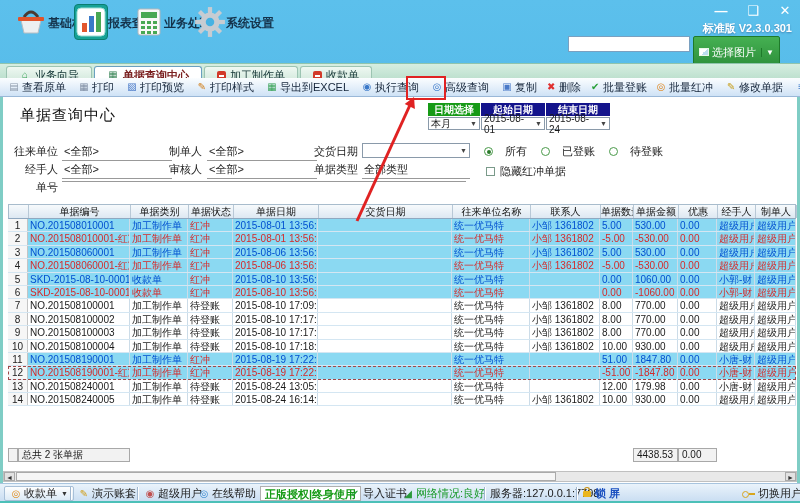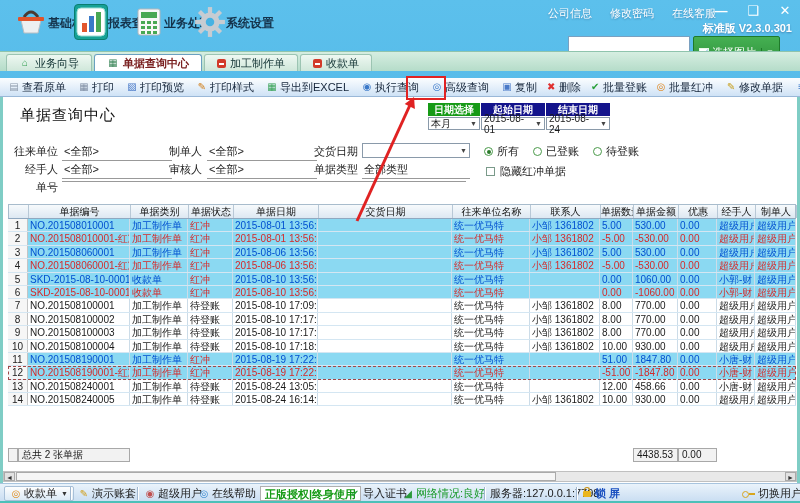--- a/index.html
+++ b/index.html
@@ -21,21 +21,21 @@
   .img-btn .pic { width:10px; height:8px; margin-right:3px; background:linear-gradient(135deg,#fff 50%,#bde 50%); border:1px solid #e8f8e8; }
   .img-btn .dd { margin-left:5px; border-left:1px solid #1e7a2a; padding-left:4px; font-size:8px; }
 
   .nav-row { position:absolute; top:4px; left:14px; display:flex; }
   .nav-item { width:60px; display:flex; flex-direction:row; align-items:center; cursor:pointer; }
   .nav-ic { width:40px; height:36px; display:flex; align-items:center; justify-content:center; }
   .nav-item.active .nav-ic { background:#16a296; border:1px solid #0a7d70; border-radius:4px; }
   .nav-label { margin-top:2px; font-size:12px; font-weight:bold; color:#14324a; white-space:nowrap; }
 
   
-  .tabbar { position:absolute; top:51px; left:0; width:800px; height:20px; background:linear-gradient(#d6eee1,#b5dcc9); border-top:1px solid #8fc4ad; display:flex; align-items:flex-end; padding-left:6px; }
+  .tabbar { position:absolute; top:63px; left:0; width:800px; height:20px; background:linear-gradient(#d6eee1,#b5dcc9); border-top:1px solid #8fc4ad; display:flex; align-items:flex-end; padding-left:6px; }
   .tab { height:17px; display:flex; align-items:center; padding:0 12px; font-size:11px; color:#133; border:1px solid #9cc4b2; border-bottom:none; border-radius:3px 3px 0 0; background:linear-gradient(#eef8f2,#cfe7da); margin-right:2px; white-space:nowrap; }
   .tab.active { background:#fff; border-color:#6aa0c0; color:#7a2020; font-weight:bold; }
   .tab .ic { margin-right:4px; }
   .ic-wizard-icon::before { content:"⌂"; color:#2e9e4e; font-weight:bold; }
   .ic-table-icon::before { content:"▦"; color:#2e7e4e; }
   .minus-chip { display:inline-block; width:9px; height:9px; background:#d23a2a; border-radius:2px; position:relative; margin-right:4px; }
   .minus-chip::before { content:""; position:absolute; left:2px; top:4px; width:5px; height:2px; background:#fff; }
 
   
   .toolbar { position:absolute; top:78px; left:0; width:800px; height:19px; background:linear-gradient(#fbfdff,#cfe2f6); border-bottom:1px solid #9ab8d8; display:flex; align-items:center; padding:0 4px; white-space:nowrap; }
@@ -66,21 +66,21 @@
   .dp-h.green { background:#169a16; } .dp-h.navy { background:#14148c; }
   .dp-v { background:#fff; border:1px solid #8a9aaa; display:flex; align-items:center; justify-content:space-between; padding:0 2px; line-height:11px; }
   .dp-v .arr { font-size:7px; color:#444; }
 
   .filters { position:absolute; top:45px; left:0; width:800px; height:55px; font-size:11px; color:#222; }
   .f-label { position:absolute; width:58px; text-align:right; }
   .f-val { position:absolute; border-bottom:1px solid #999; padding:0 2px 1px; width:110px; white-space:nowrap; }
   .f-combo { position:absolute; width:108px; height:15px; border:1px solid #8a9aaa; background:#fff; display:flex; align-items:center; justify-content:flex-end; padding:0 2px; }
   .f-combo .arr { font-size:7px; color:#444; }
   .radio-group { position:absolute; top:2px; left:484px; display:flex; gap:14px; align-items:center; }
-  .radio { display:flex; align-items:center; gap:4px; }
+  .radio { display:flex; align-items:center; gap:12px; }
   .rdot { width:9px; height:9px; border:1px solid #4a9a4a; border-radius:50%; background:#fff; position:relative; }
   .rdot.on::before { content:""; position:absolute; left:2px; top:2px; width:4px; height:4px; background:#2a7a2a; border-radius:50%; }
   .chk-row { position:absolute; top:22px; left:486px; display:flex; align-items:center; gap:5px; }
   .cbox { width:9px; height:9px; border:1px solid #7a9a8a; background:#fff; }
 
   
   :root { --cols:20px 102px 58px 45px 85px 134px 78px 70px 33px 45px 39px 38px 41px; }
   .tablewrap { position:absolute; top:107px; left:8px; width:788px; }
   .thead { display:grid; grid-template-columns:var(--cols); height:15px; background:linear-gradient(#f7fafc,#dde8f2); border:1px solid #a8bccc; border-bottom:1px solid #90a8c0; }
   .thead .hc { font-size:10px; color:#111; text-align:center; line-height:14px; border-right:1px solid #b8c8d6; overflow:hidden; white-space:nowrap; }
@@ -184,25 +184,20 @@
               <rect x="13" y="1" width="4" height="7" transform="rotate(315 15 15)"></rect>
               <circle cx="15" cy="15" r="9"></circle>
             </g>
             <circle cx="15" cy="15" r="4" fill="#46b2e2"></circle>
           </svg>
       </span>
       <span class="nav-label">系统设置</span>
     </div>
   </div>
 
-  <div class="titlebar-links">
-    <span>公司信息</span>
-    <span>修改密码</span>
-    <span>在线客服</span>
-  </div>
   <div class="win-controls">
     <span class="win-min"></span>
     <span class="win-max"></span>
     <span class="win-close"></span>
   </div>
   <div class="version">标准版 V2.3.0.301</div>
   <div class="img-row">
     <input class="img-input" value="" style="">
     <span class="img-btn">
       <span class="pic"></span>
@@ -566,21 +561,21 @@
   <div class="trow style-plain">
     <div class="cell c-no">13</div>
     <div class="cell c-id">NO.201508240001</div>
     <div class="cell c-type">加工制作单</div>
     <div class="cell c-status">待登账</div>
     <div class="cell c-date">2015-08-24 13:05:05</div>
     <div class="cell c-delivery"></div>
     <div class="cell c-partner">统一优马特</div>
     <div class="cell c-contact"></div>
     <div class="cell c-qty">12.00</div>
-    <div class="cell c-amount">458.66</div>
+    <div class="cell c-amount">179.98</div>
     <div class="cell c-discount">0.00</div>
     <div class="cell c-handler">小唐-财</div>
     <div class="cell c-maker">超级用户</div>
   </div>
 
   <div class="trow style-plain">
     <div class="cell c-no">14</div>
     <div class="cell c-id">NO.201508240005</div>
     <div class="cell c-type">加工制作单</div>
     <div class="cell c-status">待登账</div>

